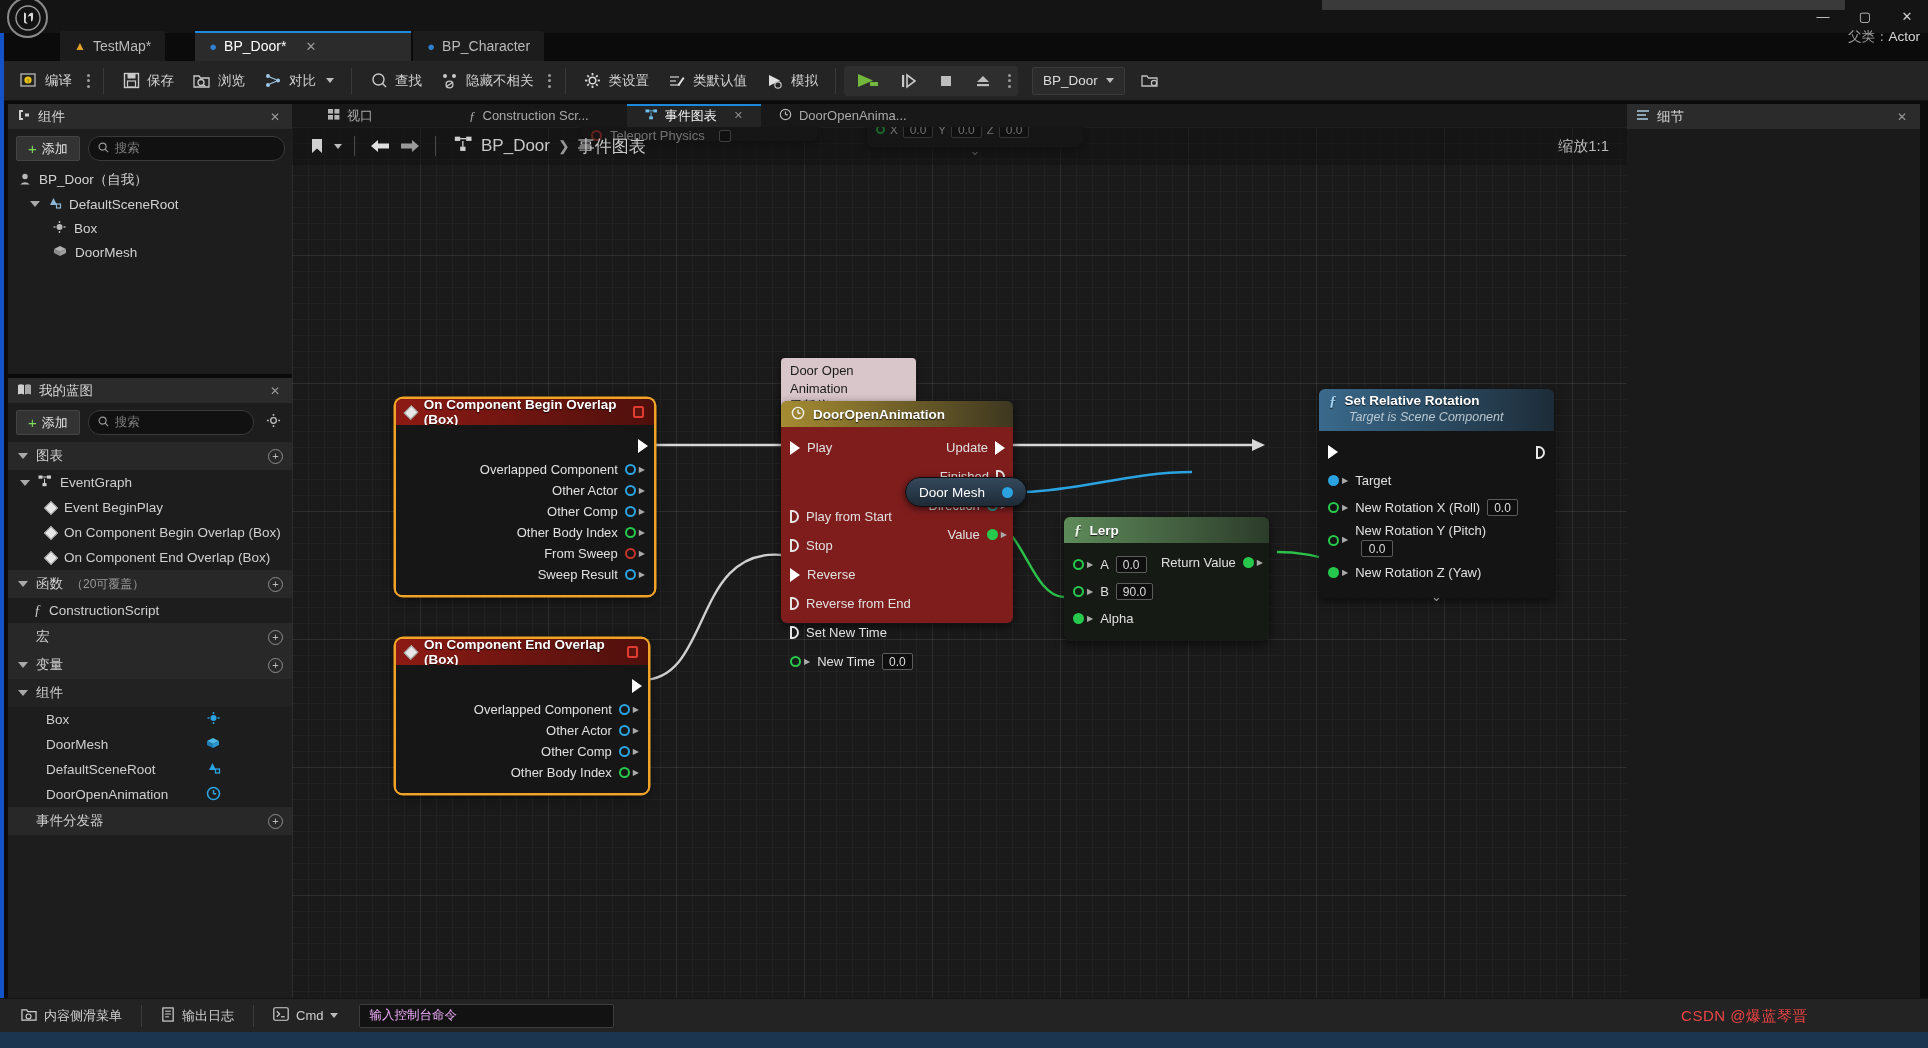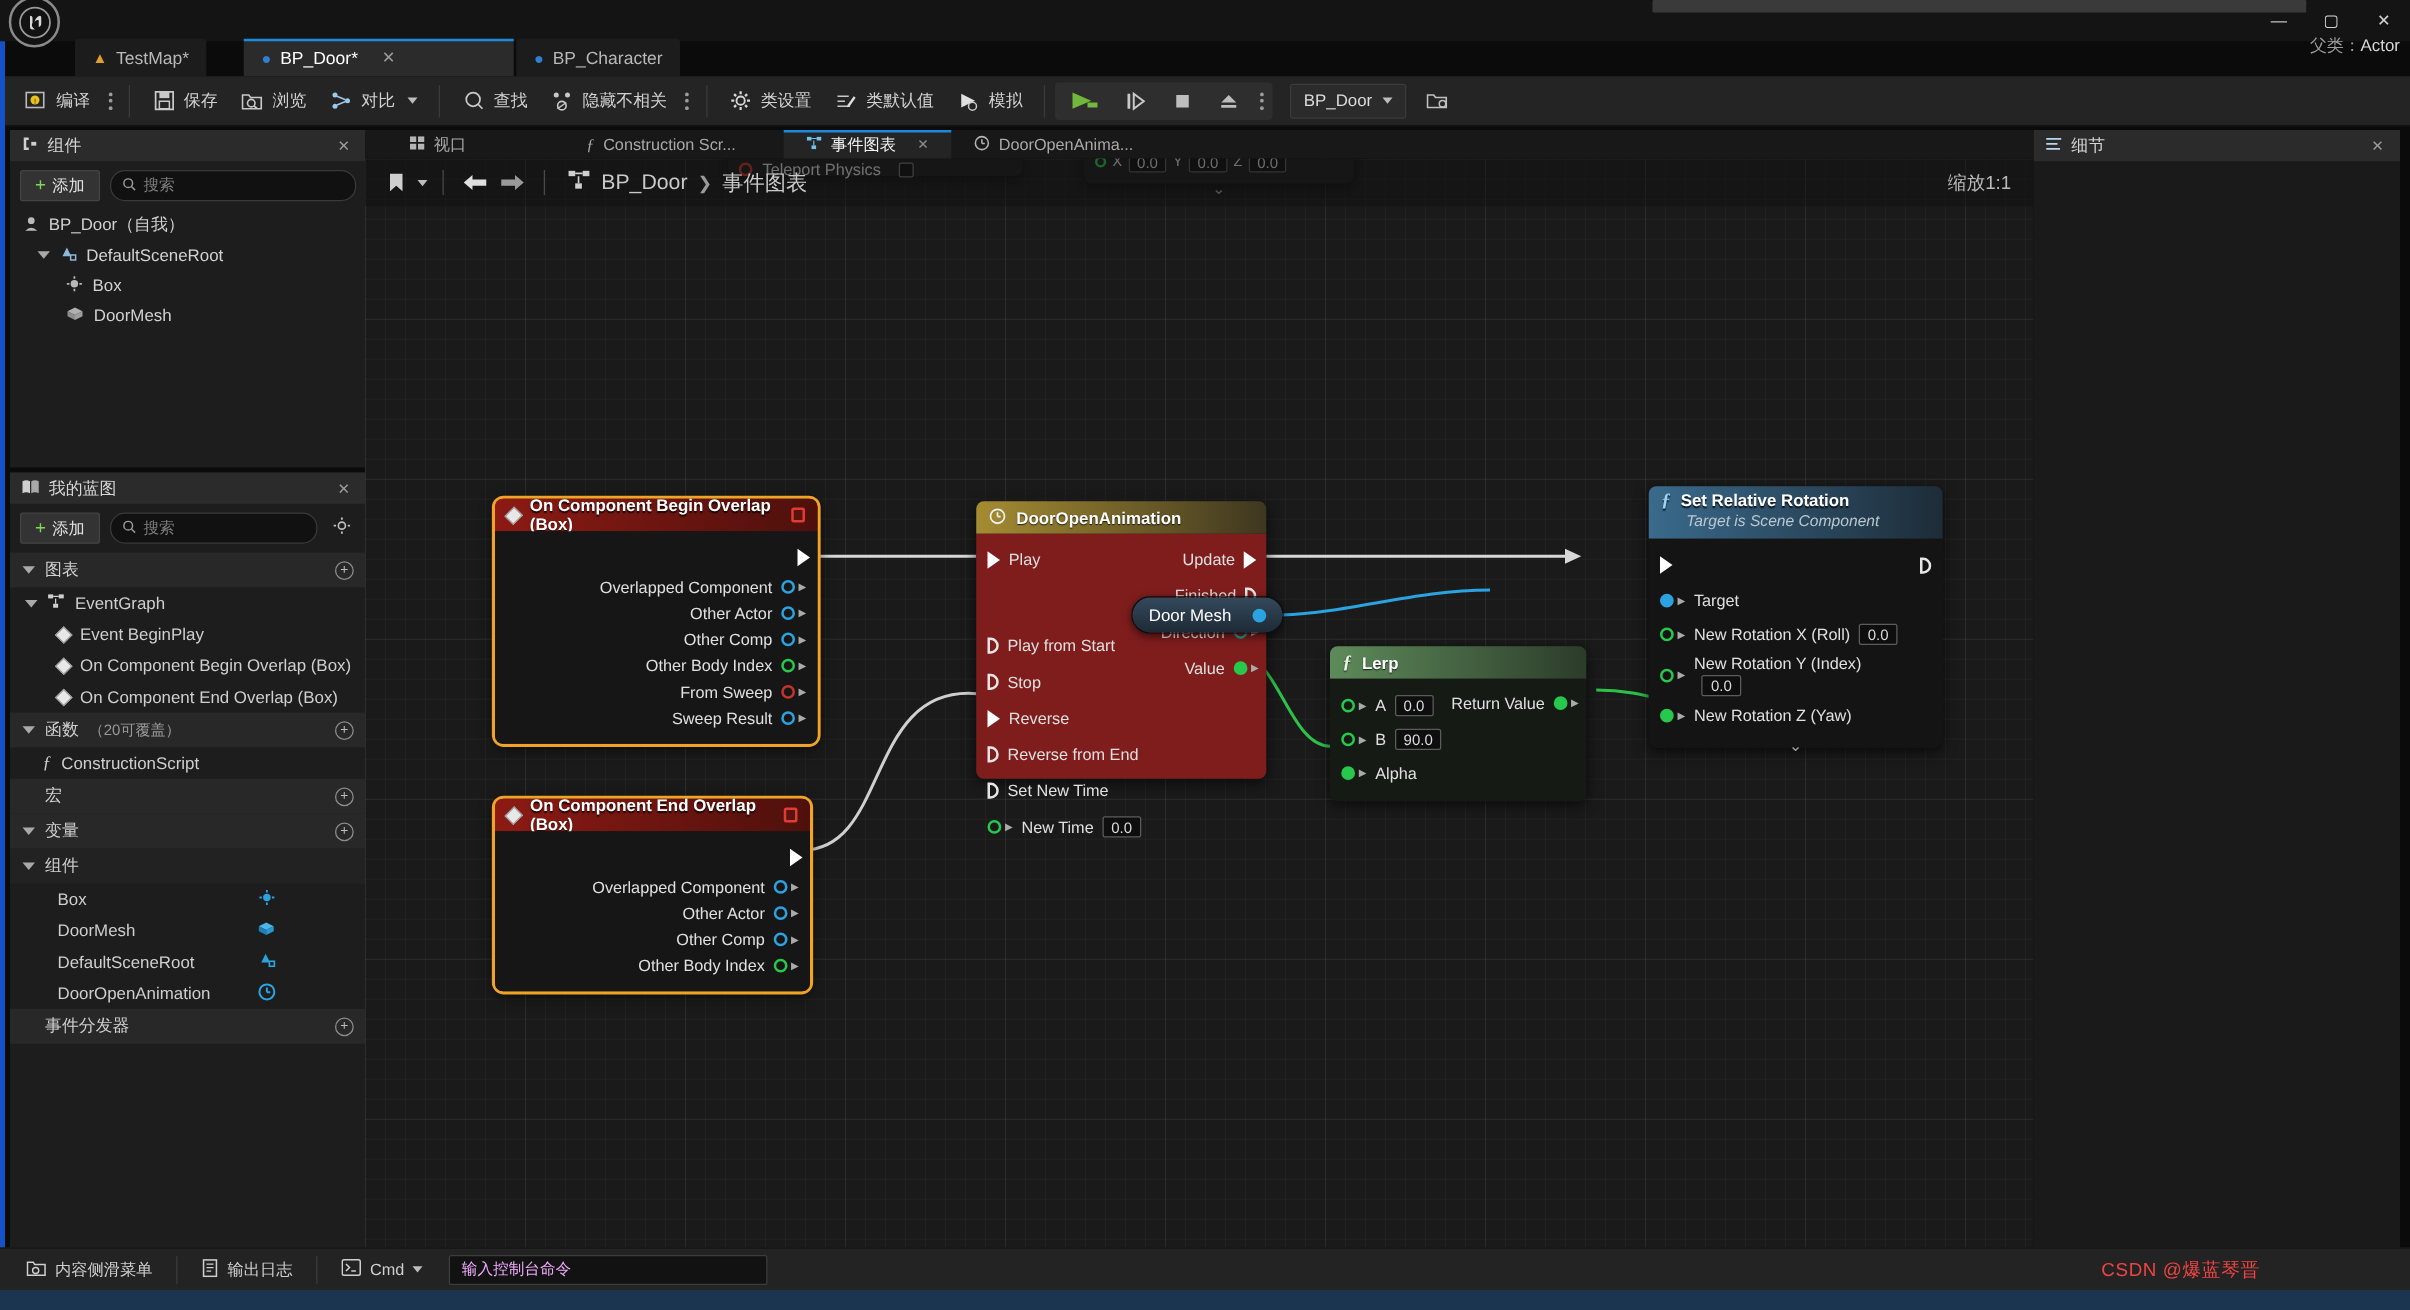--- a/index.html
+++ b/index.html
@@ -818,20 +818,24 @@
             <span class="pin-arrow">▶</span>
         </div>
         <div class="pin-row right">
           <span>Other Body Index</span>
           <span class="pin-circ green"></span>
             <span class="pin-arrow">▶</span>
         </div>
       </div>
     </div>
 
+    <div class="tooltip-tl" style="left:489px; top:231px; width:135px;">
+      <div>Door Open Animation</div>
+      <div>已暂停 @ 0.00 s (0.0 %)</div>
+    </div>
 
     <div class="node" style="left:489px; top:274px; width:232px;">
       <div class="node-hdr" style="background: linear-gradient(90deg,#a58c32,#3e3720);">
         <span>
           <svg width="14" height="14" viewBox="0 0 15 15">
               <circle cx="7.5" cy="7.5" r="6" fill="none" stroke="#f0f0f0" stroke-width="1.5"></circle>
               <line x1="7.5" y1="4" x2="7.5" y2="7.8" stroke="#f0f0f0" stroke-width="1.5"></line>
               <line x1="7.5" y1="7.8" x2="10.2" y2="7.8" stroke="#f0f0f0" stroke-width="1.5"></line>
             </svg>
         </span>
@@ -953,21 +957,21 @@
         <div class="pin-row" style="height:27px;">
           <span class="pin-circ green"></span>
             <span class="pin-arrow">▶</span>
           <span>New Rotation X (Roll)</span>
           <span class="val-box">0.0</span>
         </div>
         <div class="pin-row" style="height:38px;align-items:flex-start;padding-top:2px;">
           <span class="pin-circ green" style="margin-top:12px;"></span>
             <span class="pin-arrow" style="margin-top:12px;">▶</span>
           <span style="display:flex;flex-direction:column;gap:2px;">
-            <span>New Rotation Y (Index)</span>
+            <span>New Rotation Y (Pitch)</span>
             <span class="val-box" style="width:32px;margin-left:6px;">0.0</span>
           </span>
         </div>
         <div class="pin-row" style="height:27px;">
           <span class="pin-circ green filled"></span>
             <span class="pin-arrow">▶</span>
           <span>New Rotation Z (Yaw)</span>
         </div>
         <div class="chev-down">⌄</div>
       </div>

